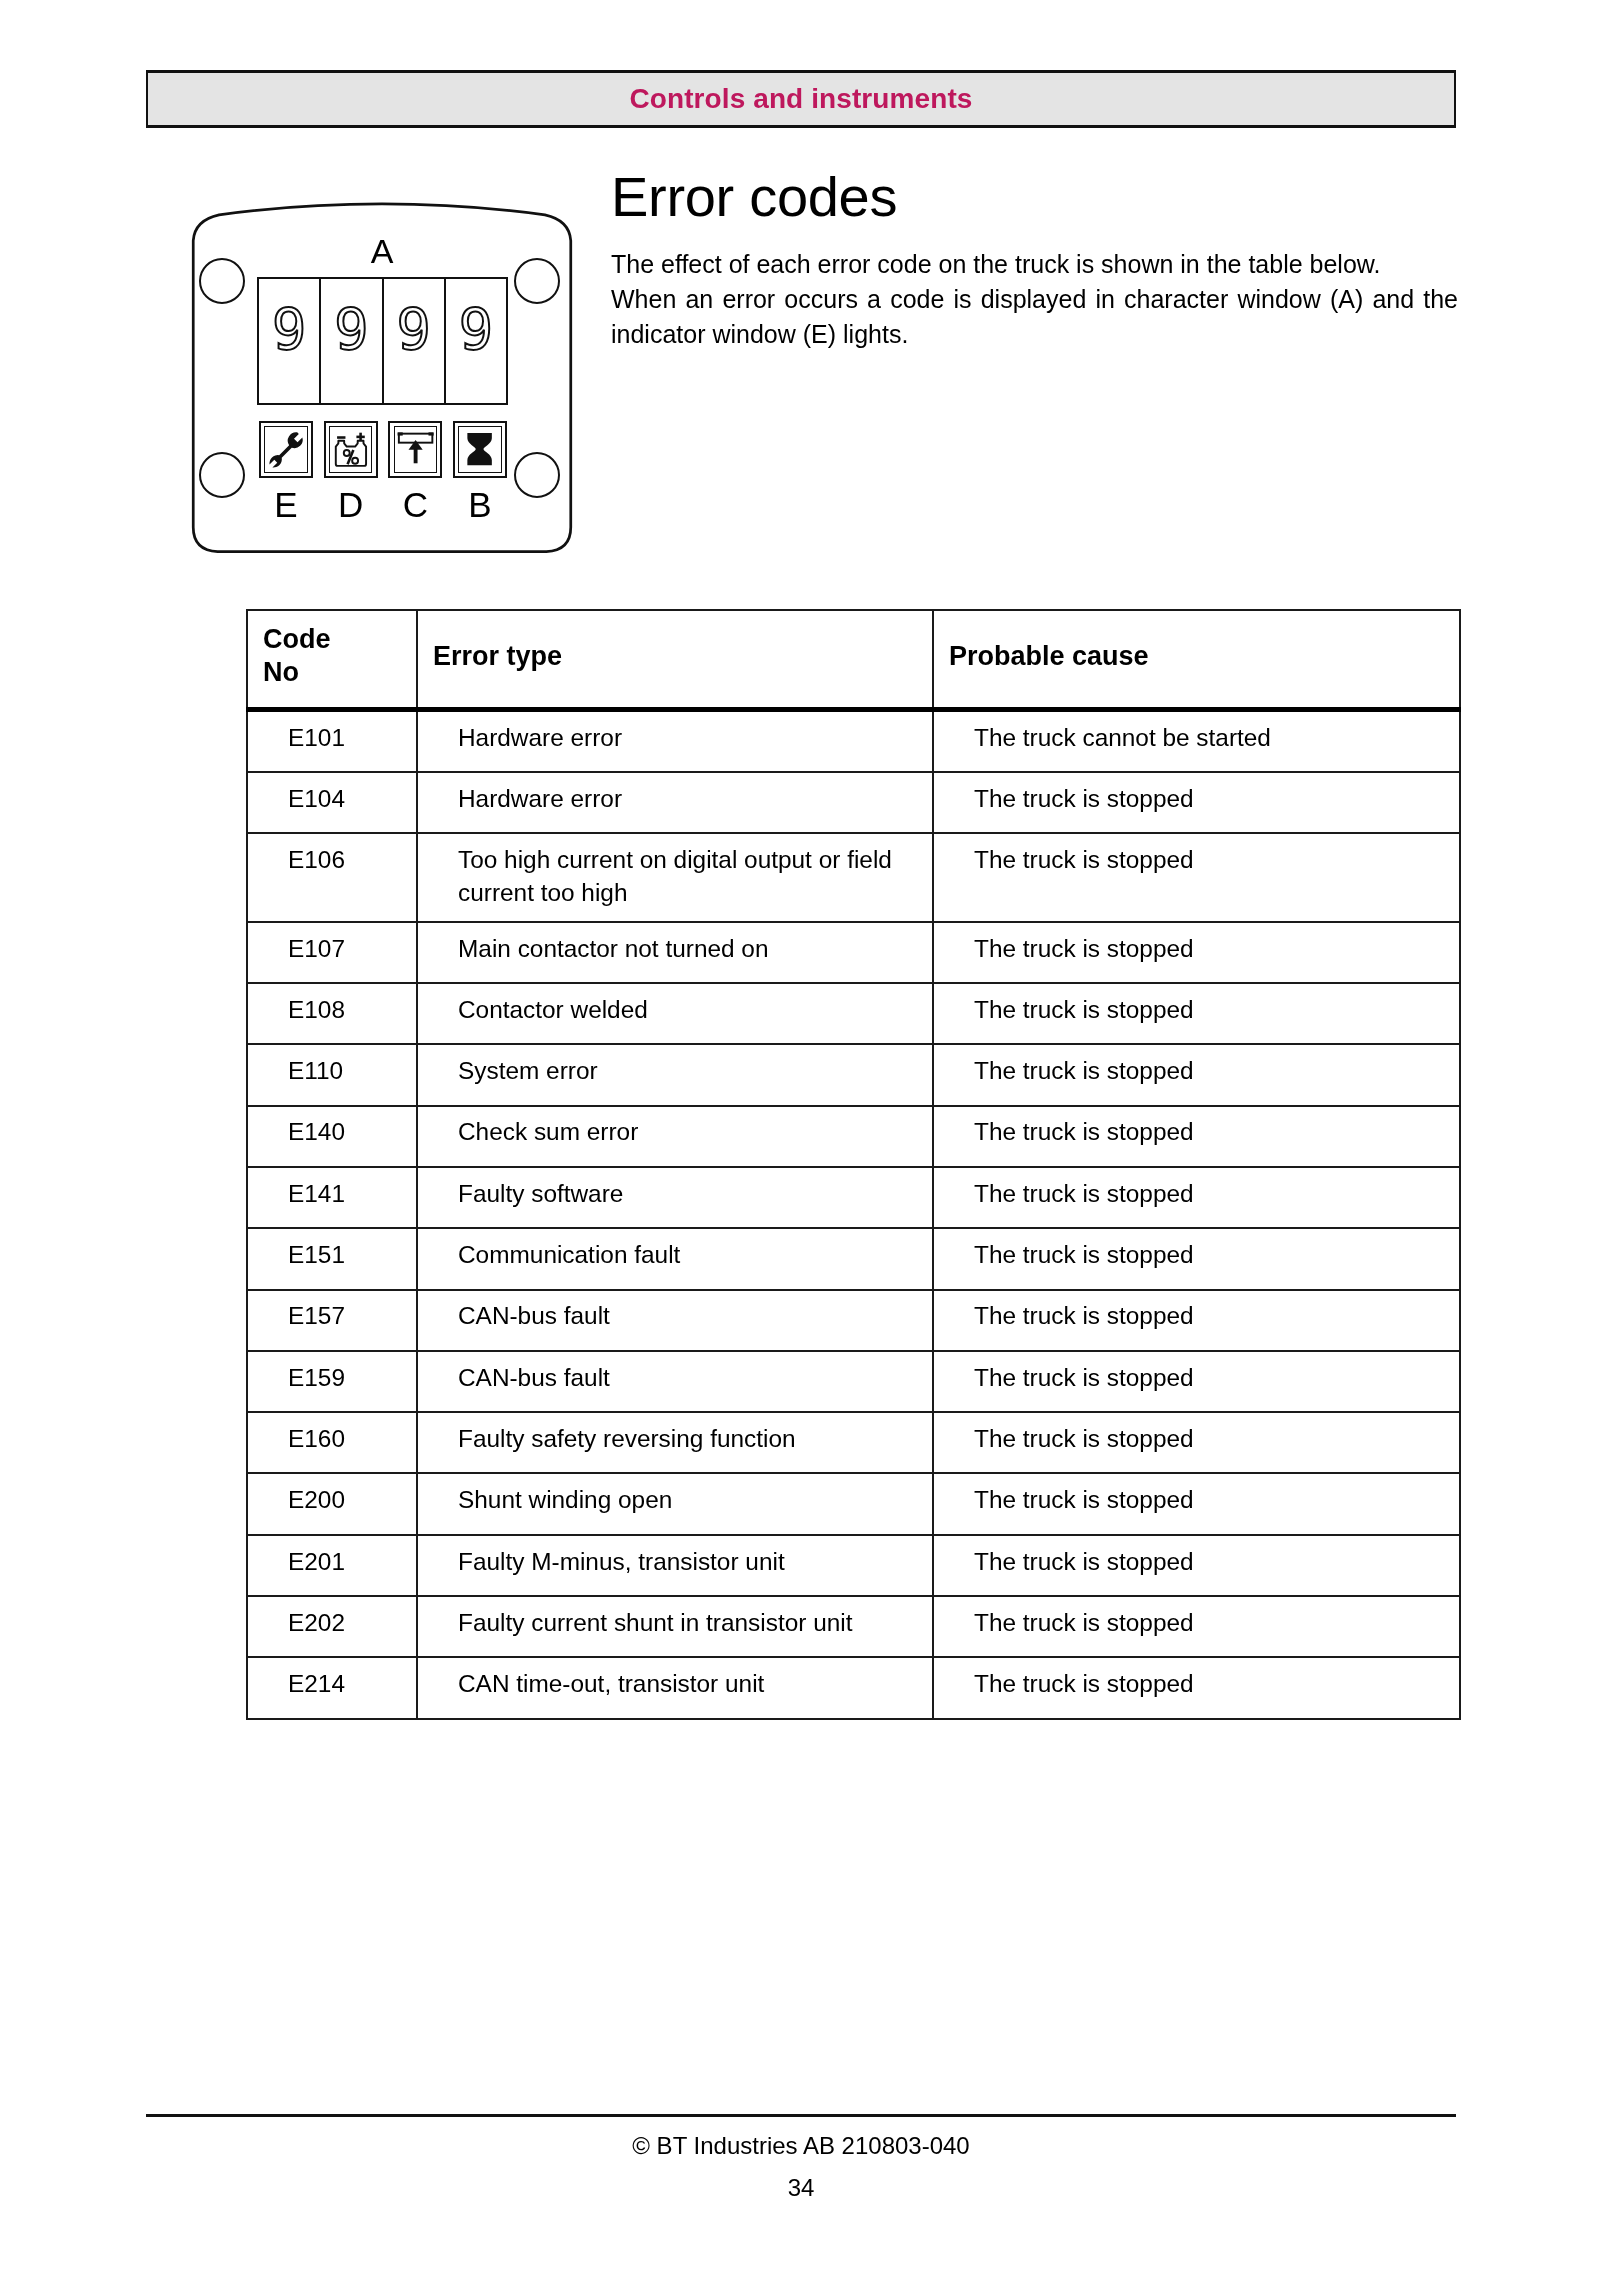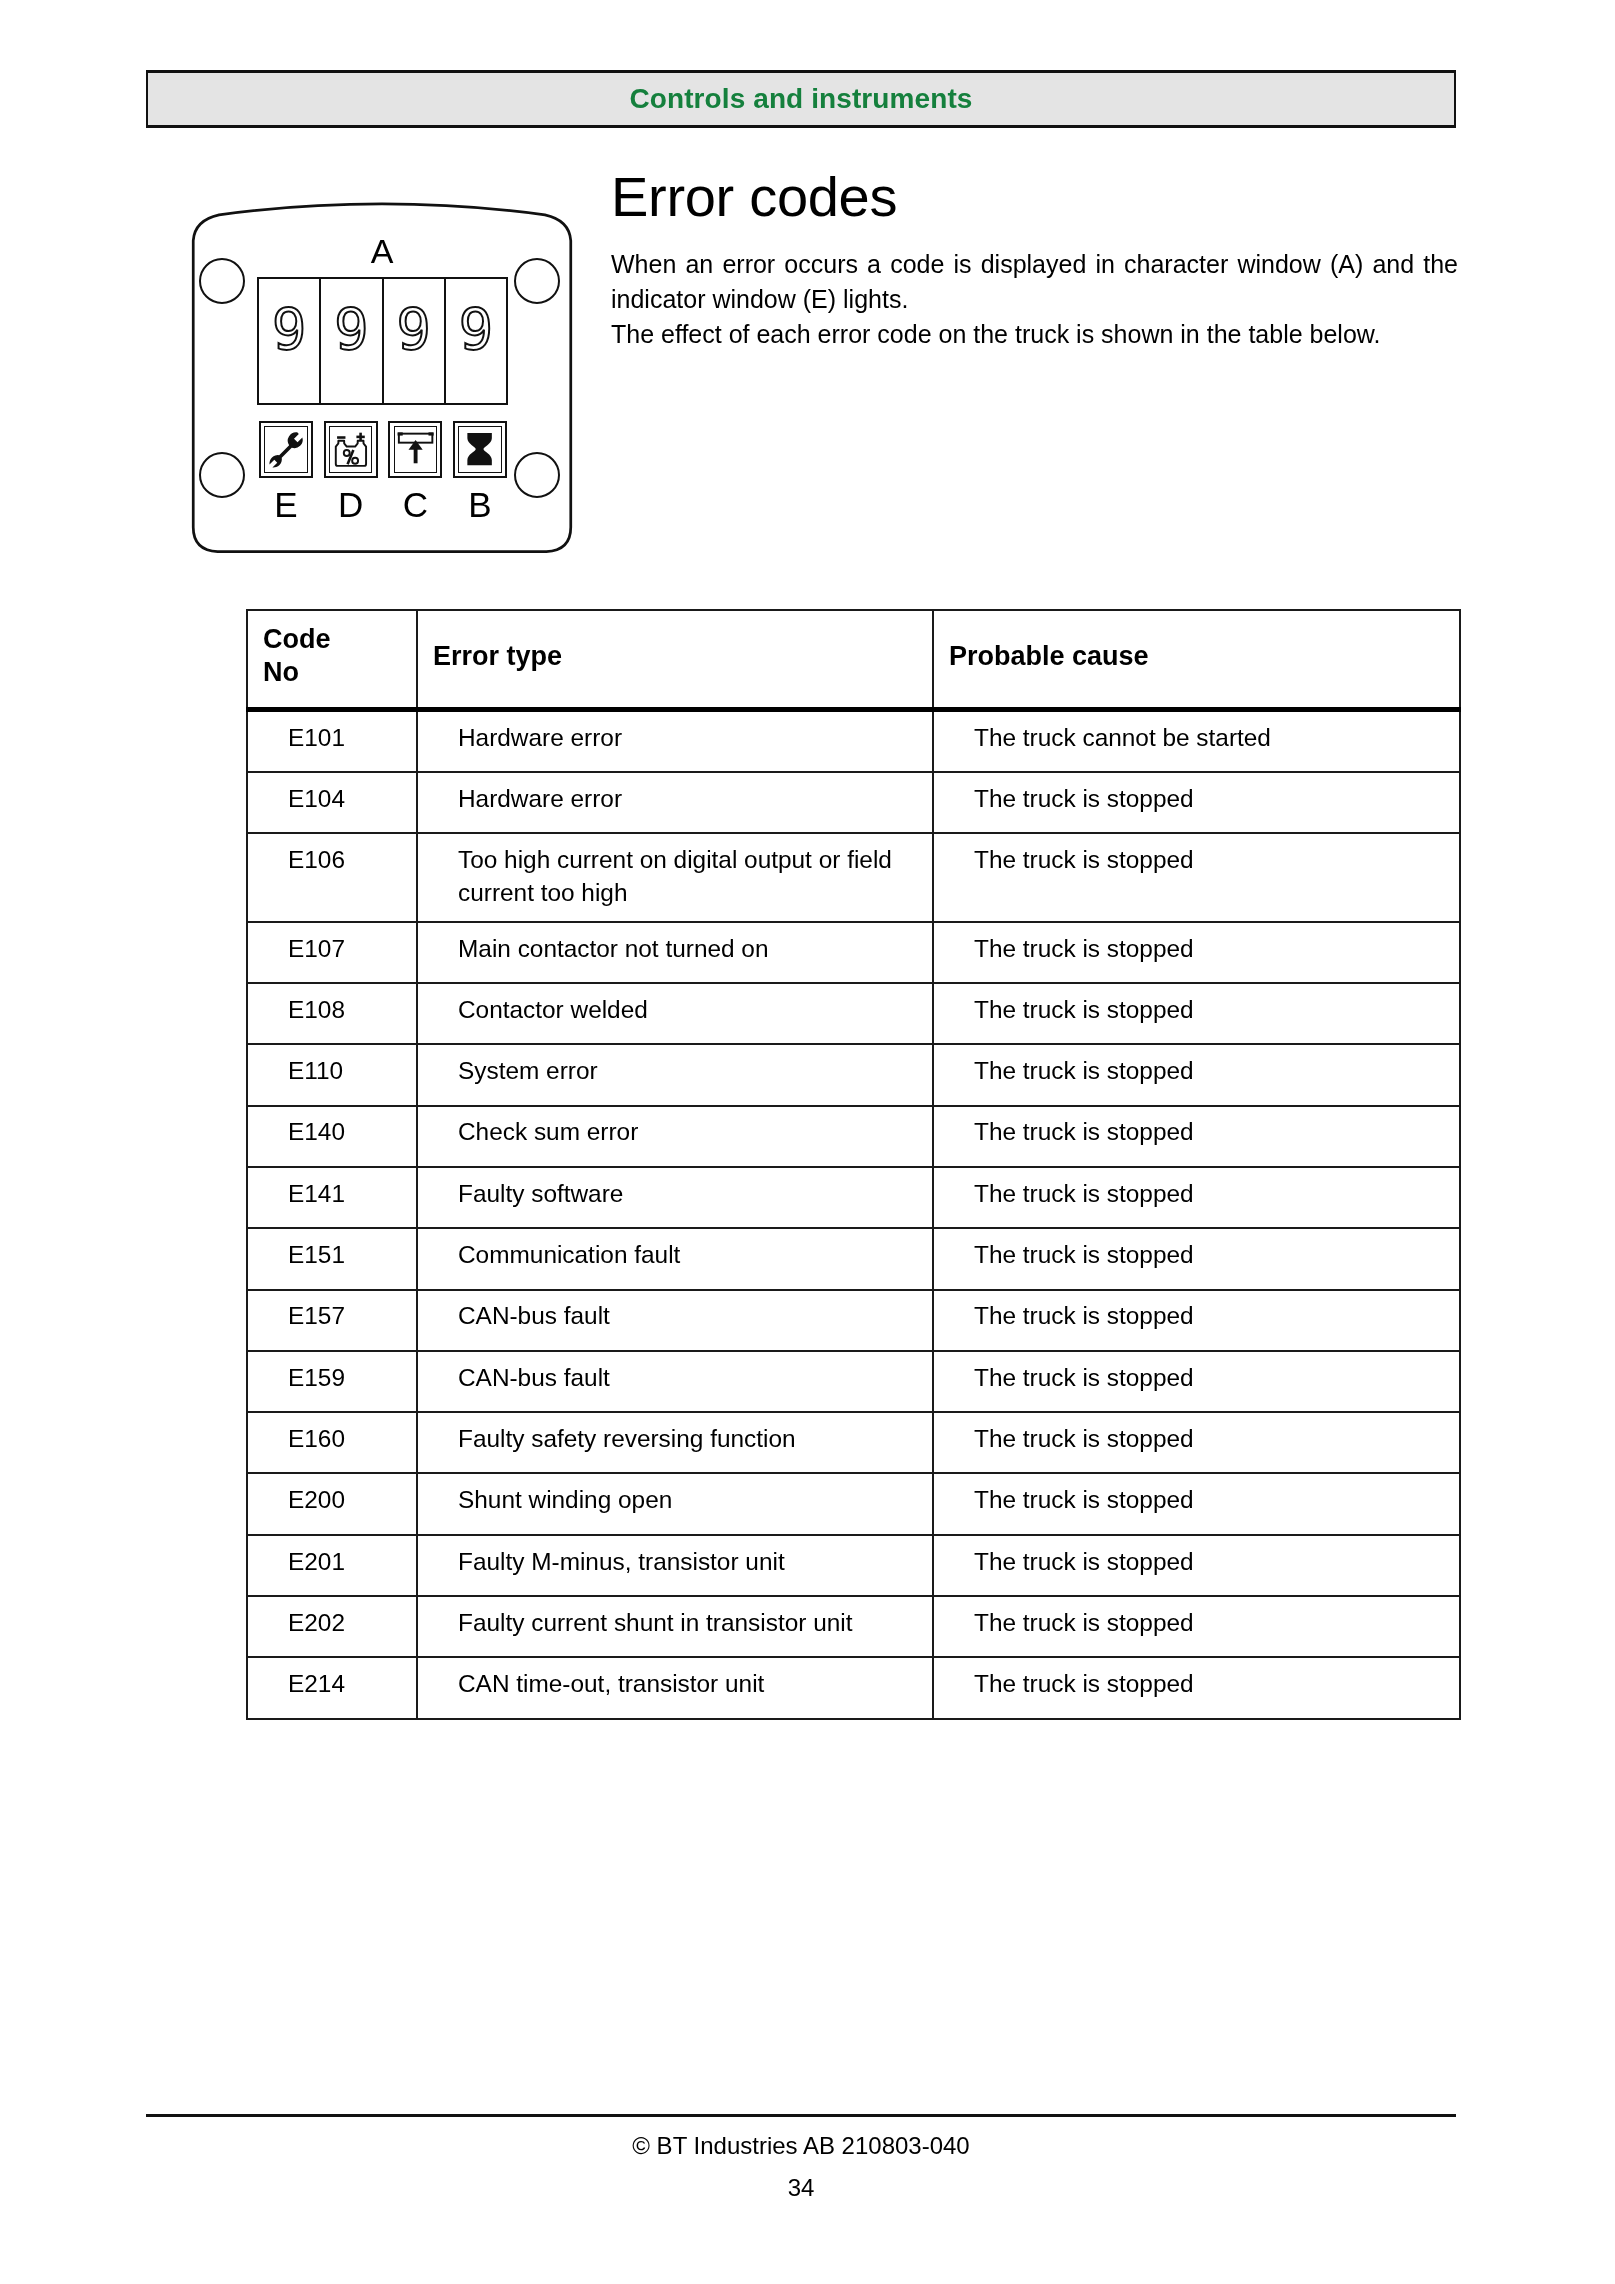--- a/index.html
+++ b/index.html
@@ -37,21 +37,21 @@
     border-right: 2px solid #111111;
     box-sizing: border-box;
     display: flex;
     align-items: center;
     justify-content: center;
   }
   .header-bar-title {
     font-size: 28px;
     font-weight: bold;
     letter-spacing: 0.1px;
-    color: #15803d;
+    color: #be185d;
   }
 
   
   .panel-figure {
     position: absolute;
     left: 162px;
     top: 197px;
     width: 440px;
     height: 367px;
   }
@@ -345,22 +345,22 @@
       <div class="indicator-letter">E</div>
       <div class="indicator-letter">D</div>
       <div class="indicator-letter">C</div>
       <div class="indicator-letter">B</div>
     </div>
 
   </div>
 
   <div class="intro">
     <h1 class="intro-title">Error codes</h1>
+    <p class="intro-body">The effect of each error code on the truck is shown in the table below.</p>
     <p class="intro-body">When an error occurs a code is displayed in character window (A) and the indicator window (E) lights.</p>
-    <p class="intro-body">The effect of each error code on the truck is shown in the table below.</p>
   </div>
 
   <table class="code-table">
     <colgroup>
       <col class="c-code">
       <col class="c-type">
       <col class="c-cause">
     </colgroup>
     <thead>
       <tr>

